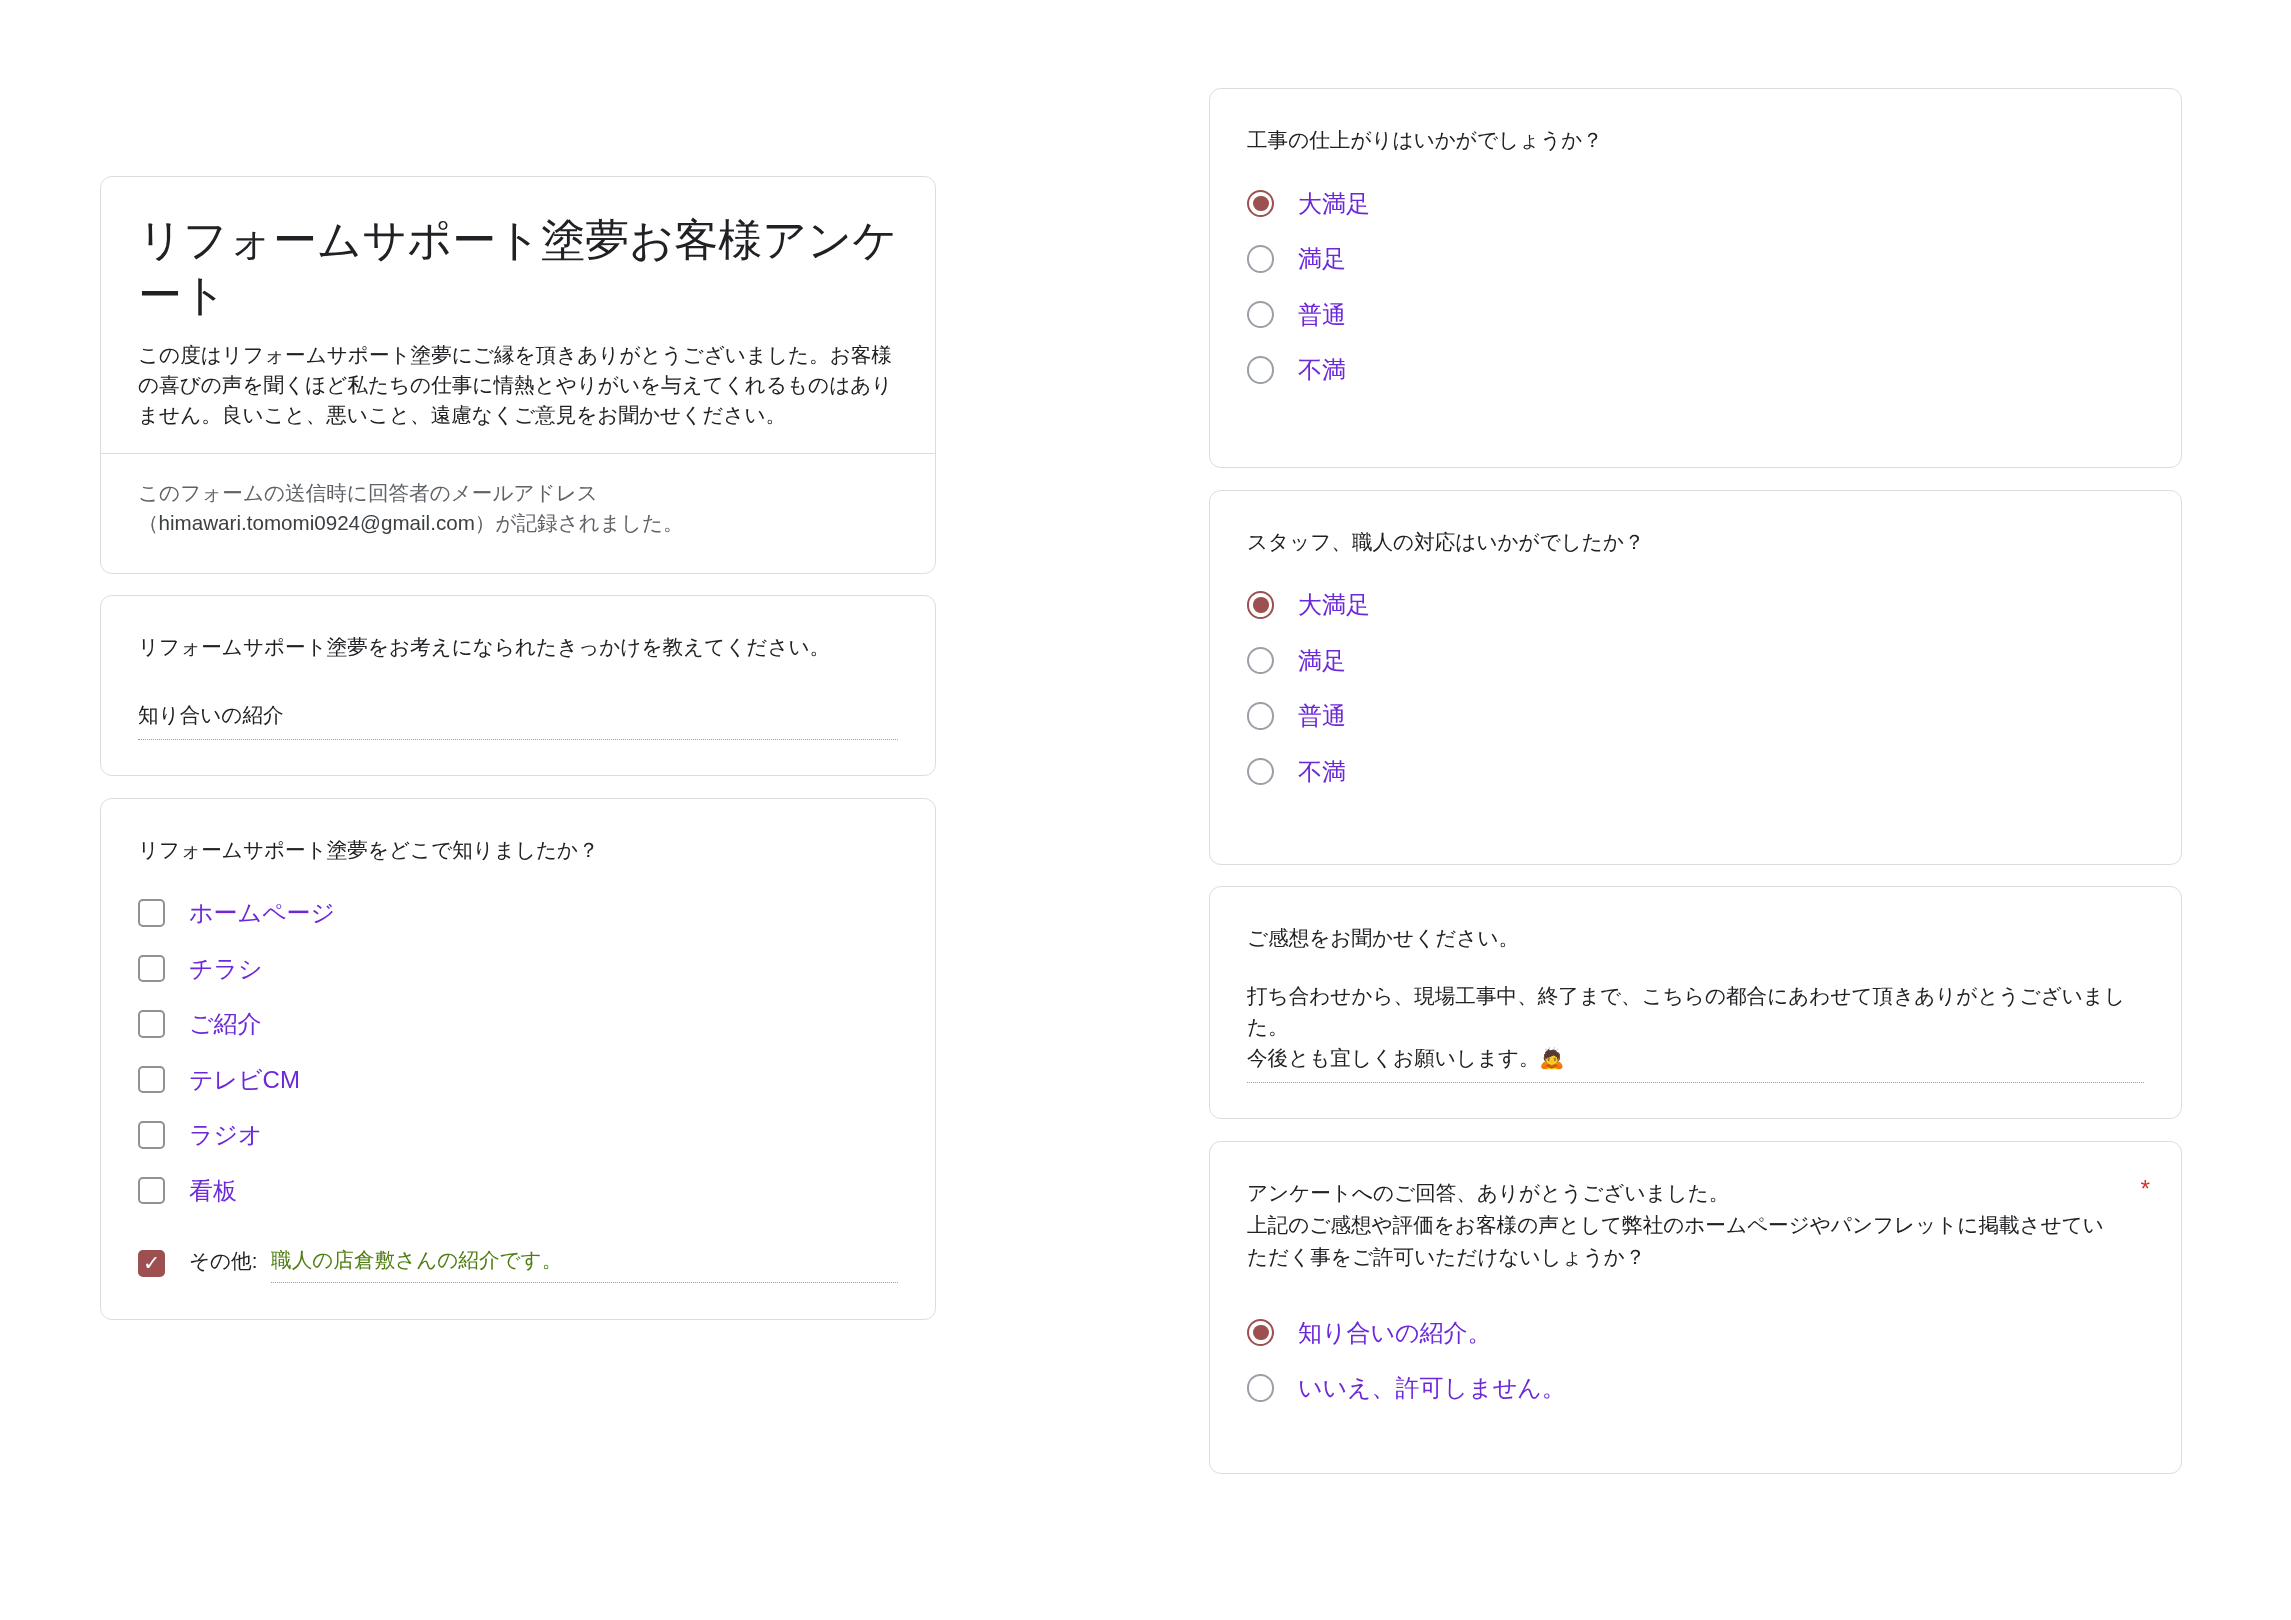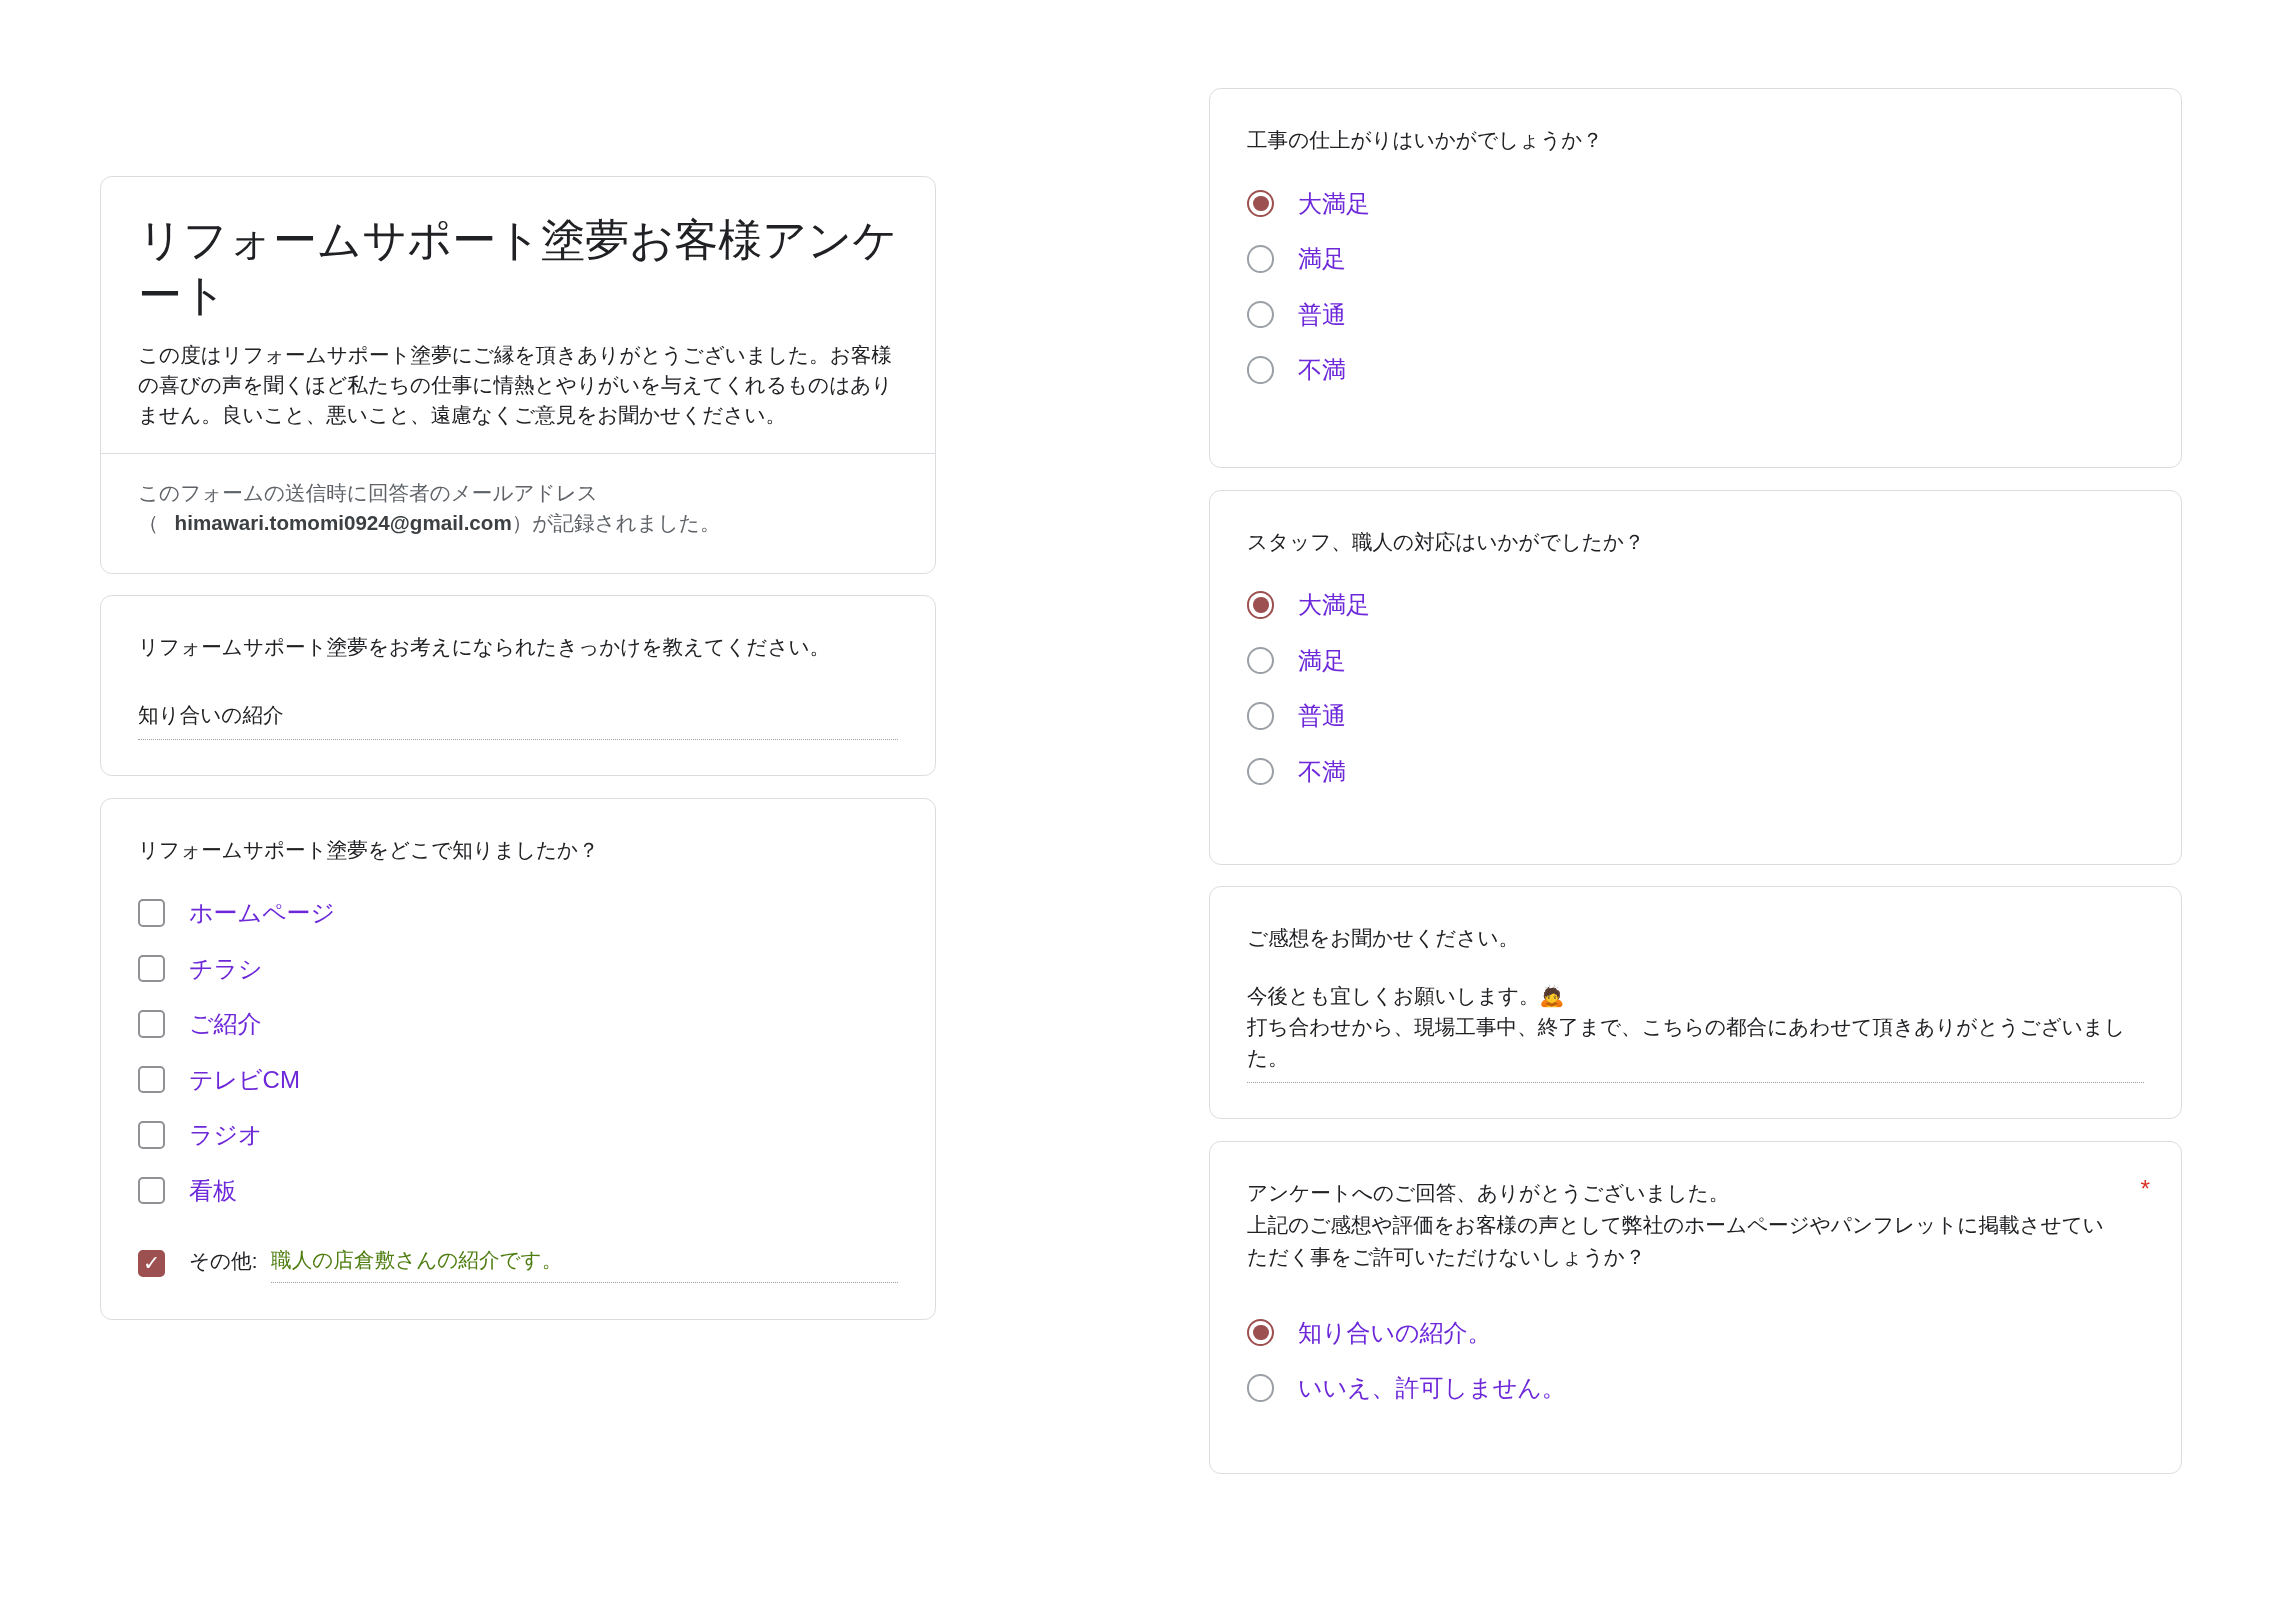--- a/index.html
+++ b/index.html
@@ -22,21 +22,21 @@
   .card-q2 { margin-top: 19.6px; min-height: 522px; }
   .card-qa { min-height: 380px; }
   .card-qb { min-height: 375px; }
   .card-qc { min-height: 195px; }
   .card-qd { min-height: 333px; }
 
   .form-title { font-size: 44px; font-weight: 400; line-height: 55px; letter-spacing: 0; }
   .form-desc  { margin-top: 17.6px; font-size: 20.6px; line-height: 30px; color: #202124; }
   .divider    { border: none; border-top: 1px solid #dadce0; margin: 23.5px -37px 23.5px -37px; }
   .email-note { font-size: 20.6px; line-height: 30px; color: #5f6368; }
-  .email-note b { color: #3c4043; font-weight: 700; margin-left: 16px; }
+  .email-note b { color: #3c4043; font-weight: 400; }
 
   .q-label { font-size: 20.6px; line-height: 32px; color: #202124; }
   .answer-line {
     margin-top: 38px; font-size: 20.6px; color: #202124;
     padding-bottom: 9.8px; border-bottom: 1px dotted #9aa0a6; width: 100%;
   }
 
   .opt-list { margin-top: 33px; }
   .opt-row { display: flex; align-items: center; height: 29px; margin: 26.5px 0; }
   .opt-row .lbl { margin-left: 23.5px; font-size: 24px; color: #6d28d9; }
@@ -167,22 +167,22 @@
       <div class="opt-row">
         <span class="rd"></span>
         <span class="lbl">不満</span>
       </div>
     </div>
   </div>
 
   <div class="card card-qc">
     <div class="q-label">ご感想をお聞かせください。</div>
     <div class="multi-answer">
+      <div>打ち合わせから、現場工事中、終了まで、こちらの都合にあわせて頂きありがとうございました。</div>
       <div>今後とも宜しくお願いします。🙇</div>
-      <div>打ち合わせから、現場工事中、終了まで、こちらの都合にあわせて頂きありがとうございました。</div>
     </div>
   </div>
 
   <div class="card card-qd">
     <span class="required-star">*</span>
     <div class="q-label multiline">
       <div>アンケートへのご回答、ありがとうございました。</div>
       <div>上記のご感想や評価をお客様の声として弊社のホームページやパンフレットに掲載させていただく事をご許可いただけないしょうか？</div>
     </div>
     <div class="opt-list" style="margin-top:45px;">

